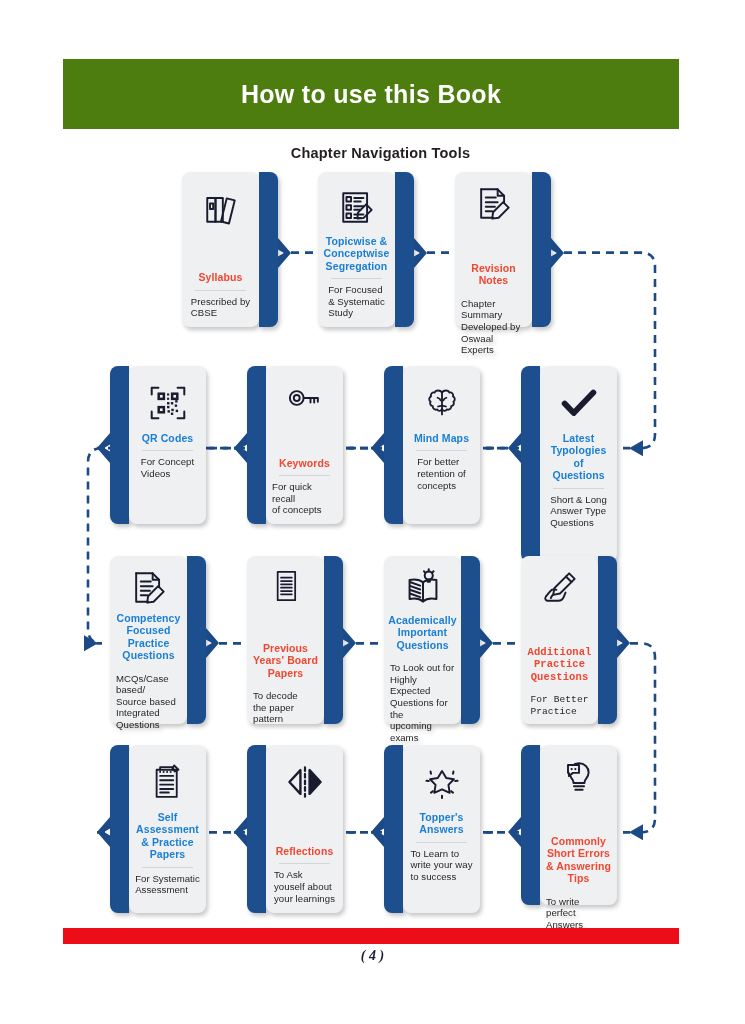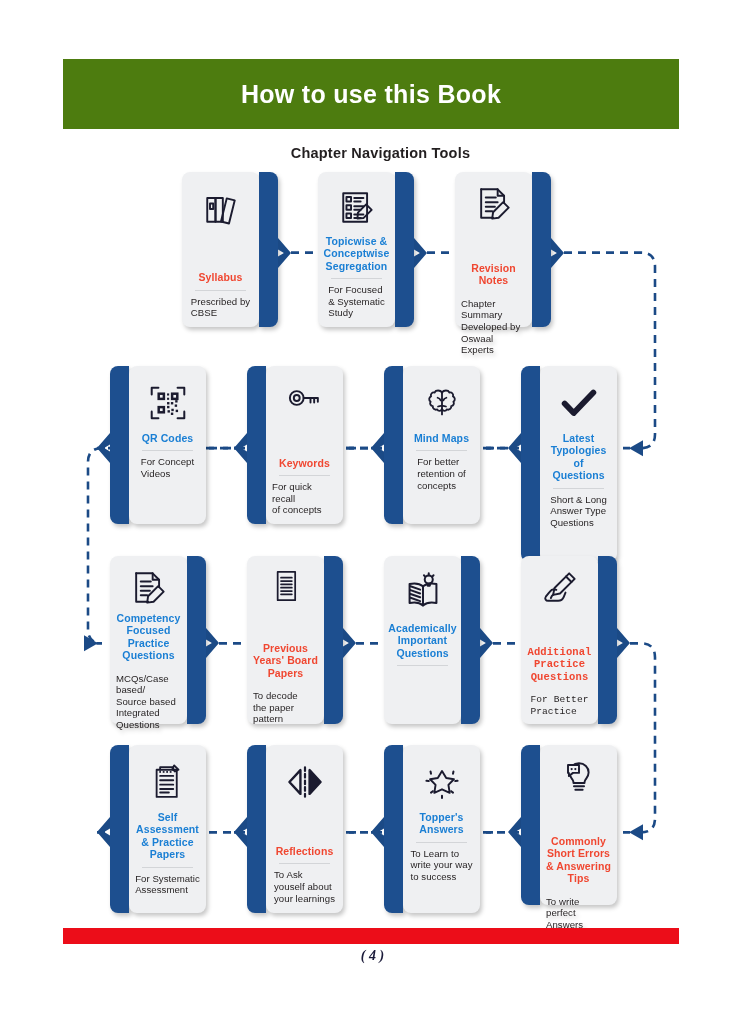--- a/index.html
+++ b/index.html
@@ -402,20 +402,26 @@
       <path d="M28.3 14.5h3.4M28.8 16.3h2.4" stroke="#1b1b2f" fill="none" stroke-width="2.1" stroke-linecap="round" stroke-linejoin="round"></path>
       <path d="M30 3.5v2M35 5.5l-1.3 1.4M25 5.5l1.3 1.4" stroke="#1b1b2f" fill="none" stroke-width="2.1" stroke-linecap="round" stroke-linejoin="round"></path>
     </svg>
           </div>
           <div class="card-title blue">
             <div>Academically</div>
             <div>Important</div>
             <div>Questions</div>
           </div>
           <div class="divider"></div>
+          <div class="card-desc">
+            <div>To Look out for</div>
+            <div>Highly Expected</div>
+            <div>Questions for the</div>
+            <div>upcoming exams</div>
+          </div>
         </div>
       </div>
     </div>
     <div class="notch" style="left: 480px; top: 628.36px;"><svg width="13" height="30" viewBox="0 0 13 30">
         <path d="M0,0 L13,15 L0,30 L0,18.6 L5.8500000000000005,15 L0,11.4 Z" fill="#1b4a86"></path>
       </svg></div>
     <div class="card right" style="left: 521px; top: 556px; width: 96px; height: 168px; font-family: Liberation Mono, monospace;">
       <div class="card-inner">
         <div class="spine"></div>
         <div class="body">

